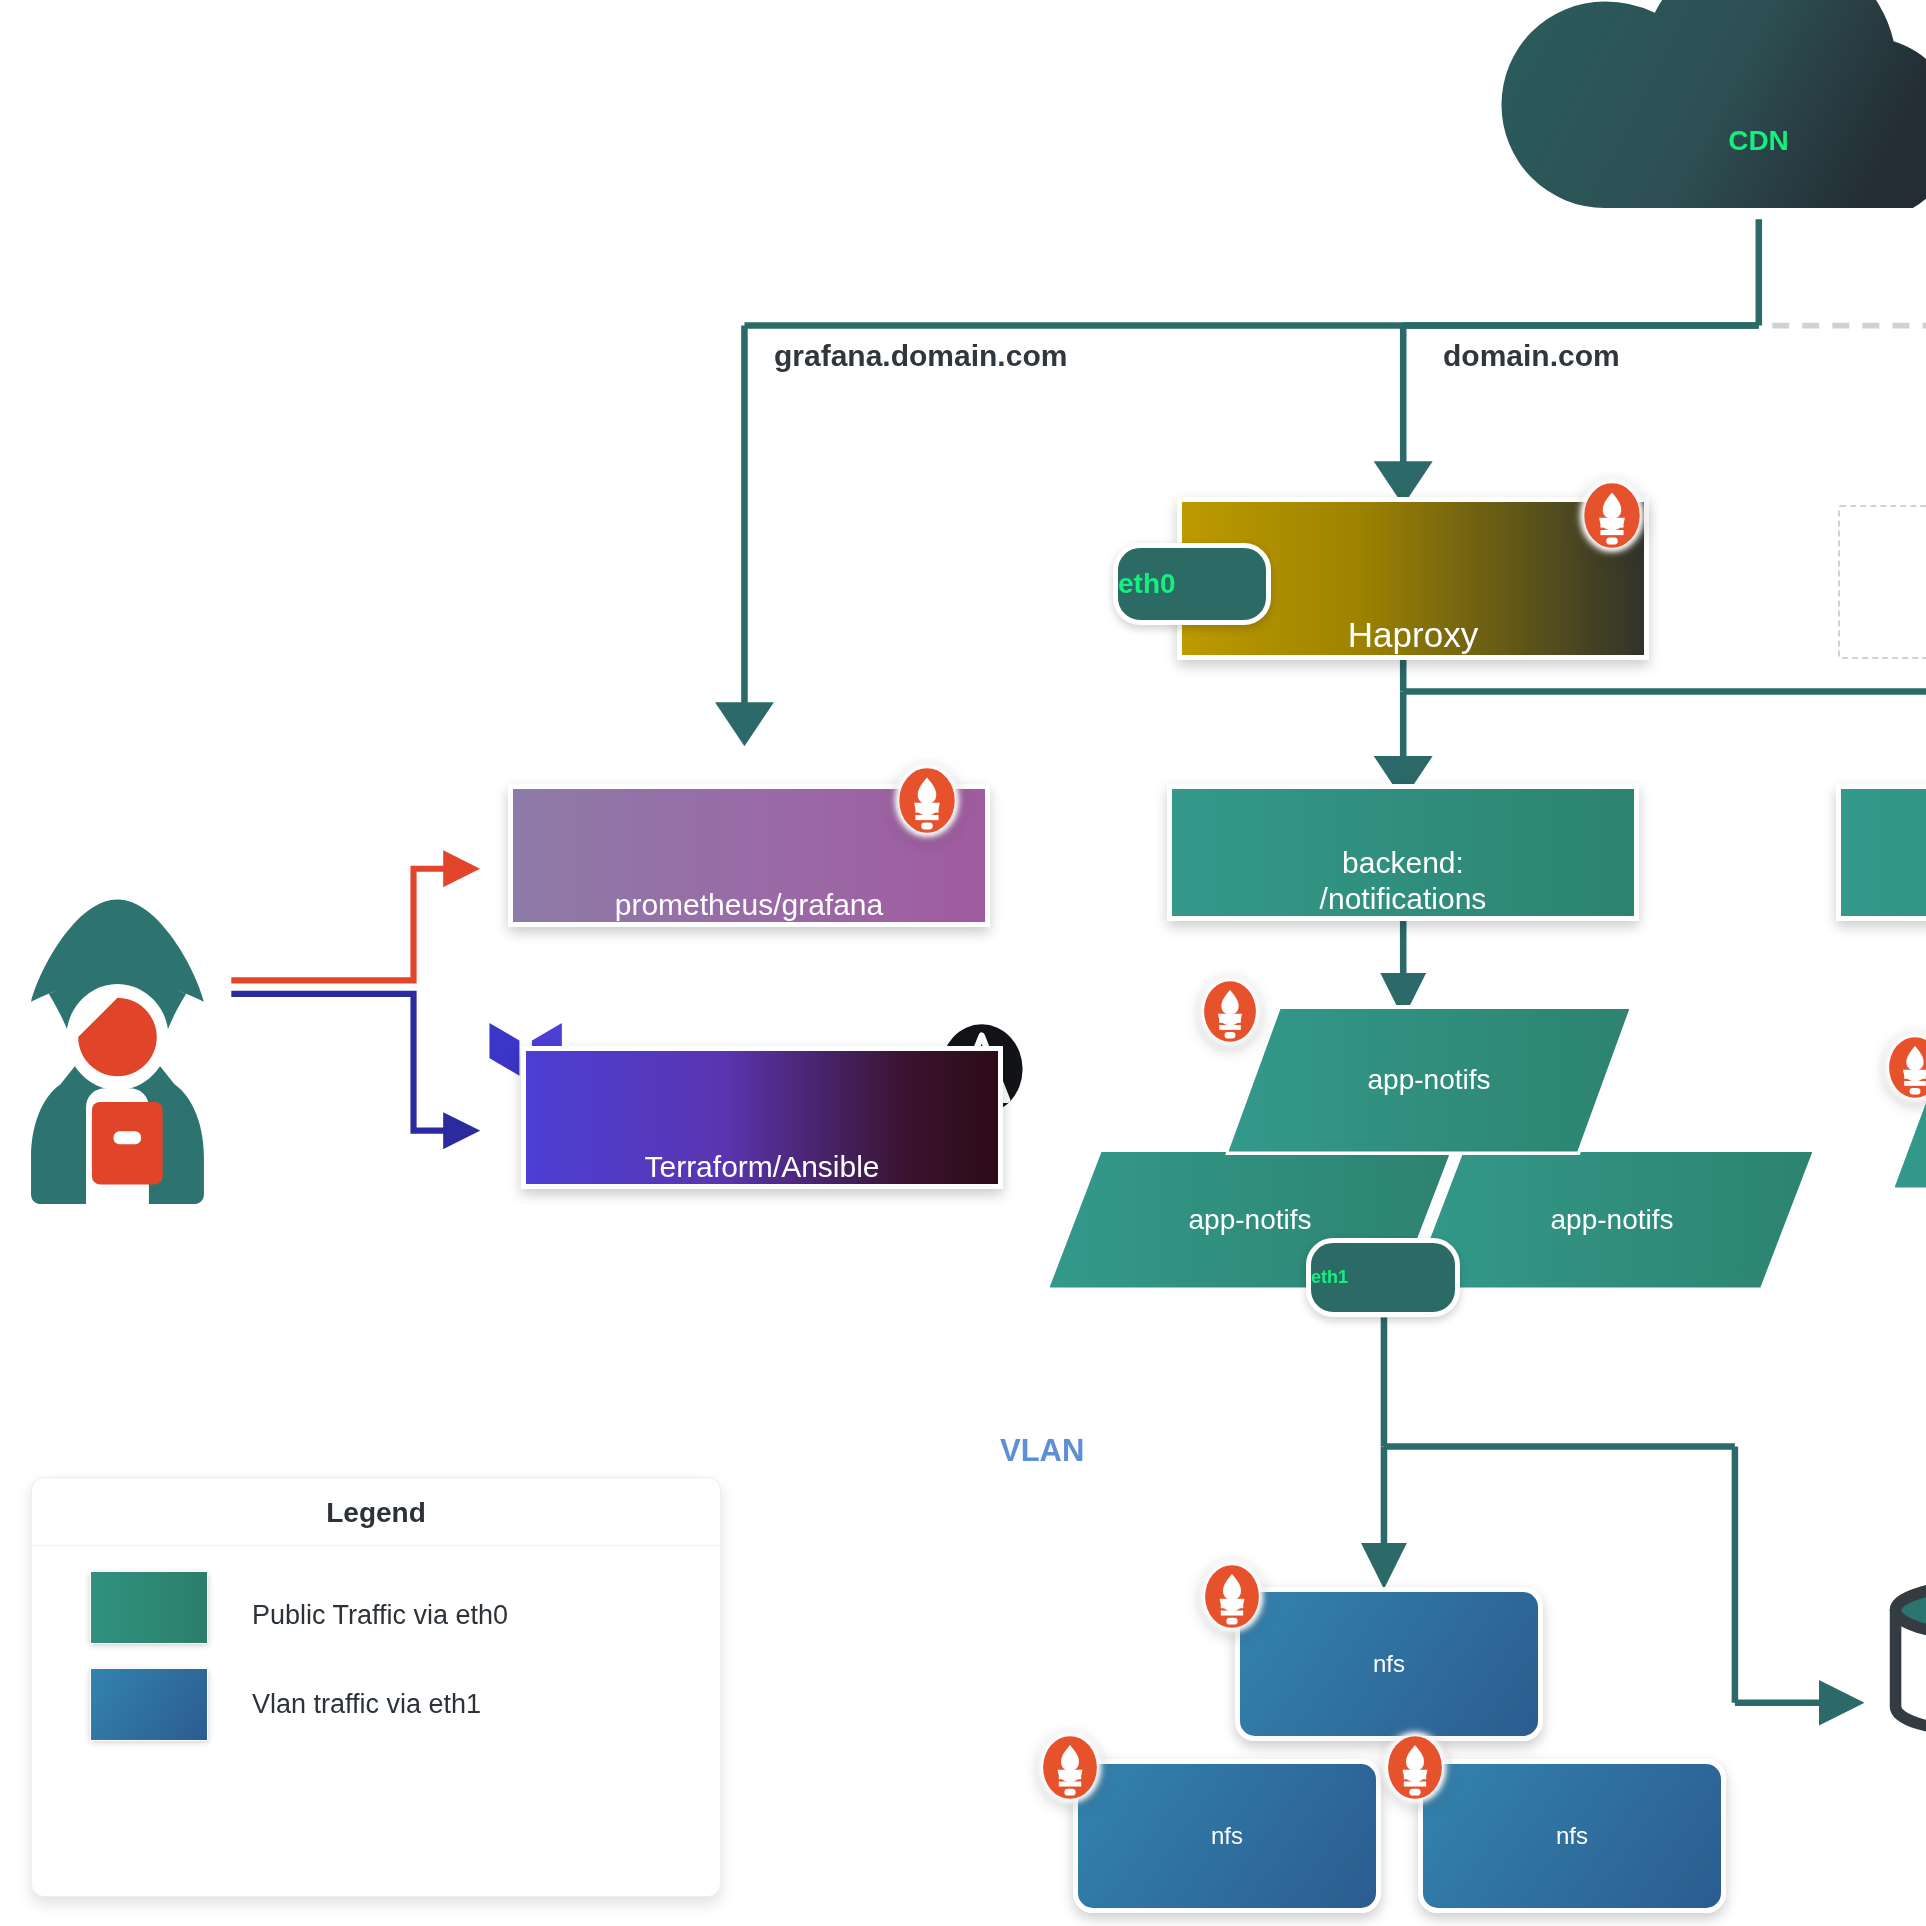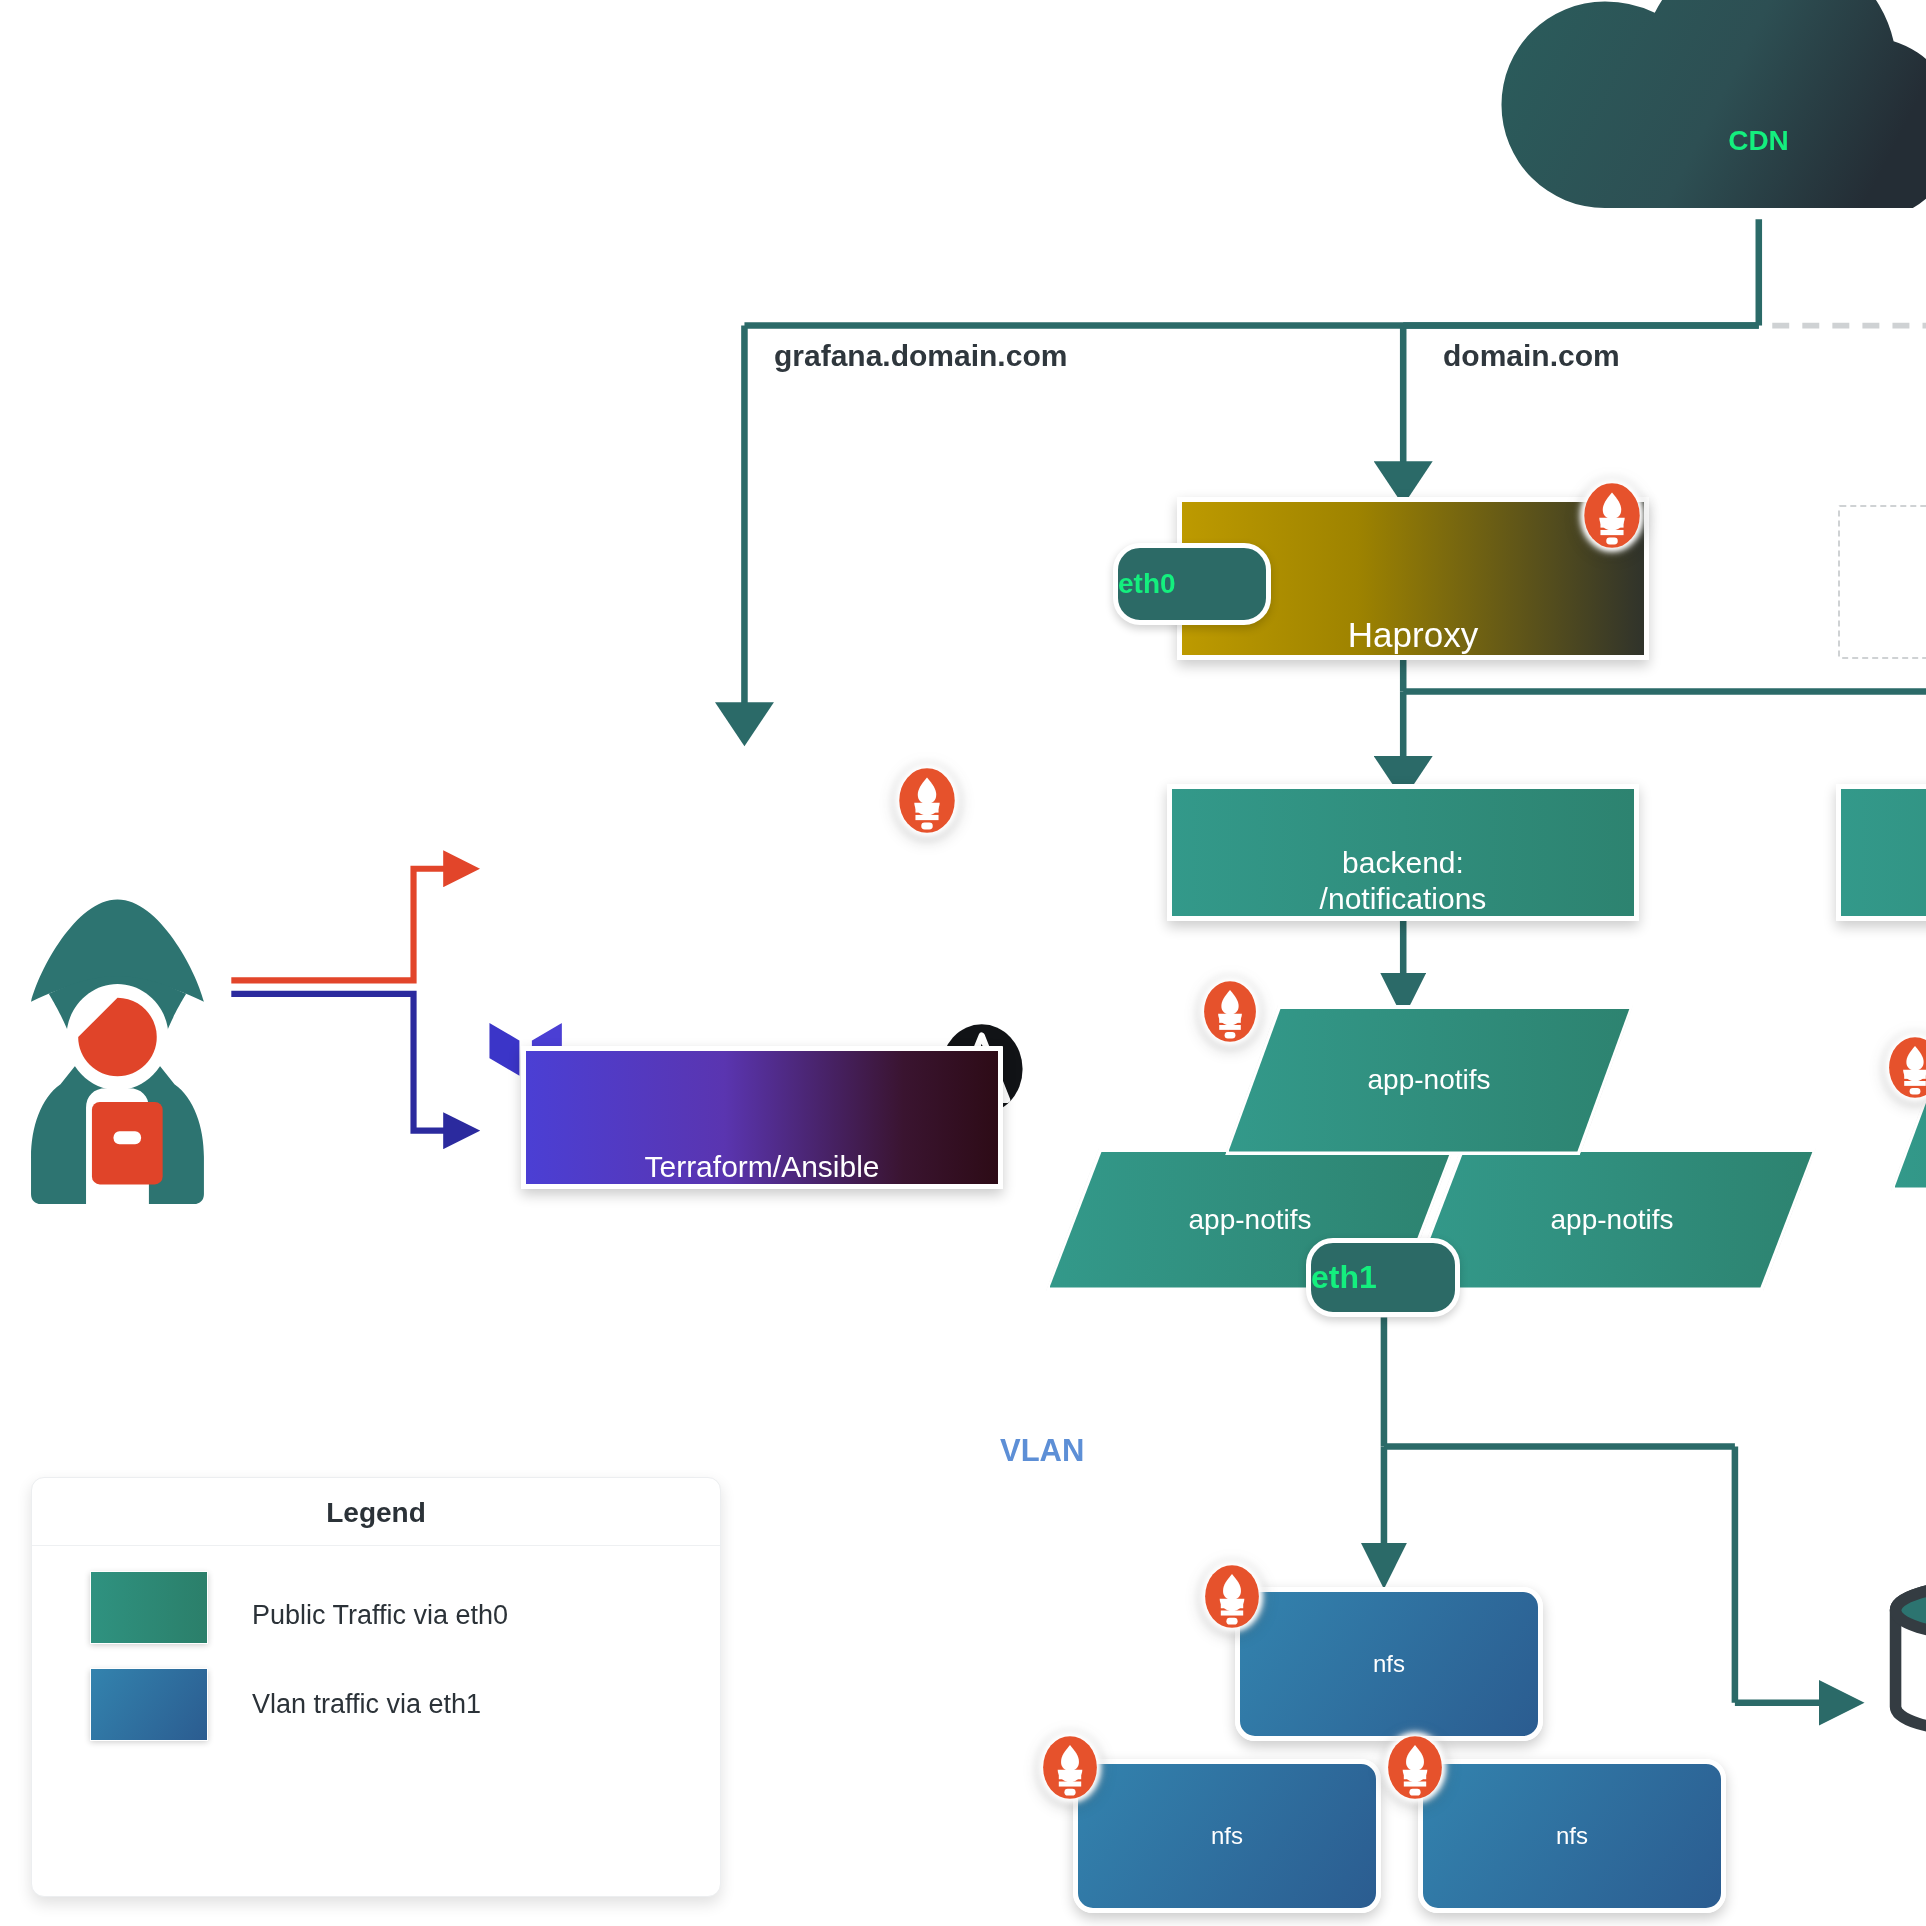--- a/index.html
+++ b/index.html
@@ -178,20 +178,24 @@
     <svg width="58" height="67" viewBox="0 0 100 116">
         <ellipse cx="50" cy="58" rx="48" ry="56" fill="#e6522c"></ellipse>
       <path d="M50,18 c10,12 16,20 16,30 c0,10 -7,16 -16,16 c-9,0 -16,-6 -16,-16 c0,-10 6,-18 16,-30z" fill="#fff"></path>
       <path d="M28,62 h44 a22,22 0 0 1 -44,0z" fill="#fff"></path>
       <rect x="30" y="70" width="40" height="9" fill="#fff"></rect>
         <rect x="30" y="83" width="40" height="9" fill="#fff"></rect>
       <rect x="40" y="96" width="20" height="12" rx="6" fill="#fff"></rect>
       </svg>
   </span>
 
+  <div class="node rect" style="left:508px;top:784px;width:482px;height:143px;
+              background:linear-gradient(90deg,#8d7ba8 0%,#9a6aa6 55%,#a05ba0 100%);">
+    <span class="lbl" style="font-size:30px;">prometheus/grafana</span>
+  </div>
   <span class="prom" style="left:898px;top:767px;">
     <svg width="58" height="67" viewBox="0 0 100 116">
         <ellipse cx="50" cy="58" rx="48" ry="56" fill="#e6522c"></ellipse>
       <path d="M50,18 c10,12 16,20 16,30 c0,10 -7,16 -16,16 c-9,0 -16,-6 -16,-16 c0,-10 6,-18 16,-30z" fill="#fff"></path>
       <path d="M28,62 h44 a22,22 0 0 1 -44,0z" fill="#fff"></path>
       <rect x="30" y="70" width="40" height="9" fill="#fff"></rect>
         <rect x="30" y="83" width="40" height="9" fill="#fff"></rect>
       <rect x="40" y="96" width="20" height="12" rx="6" fill="#fff"></rect>
       </svg>
   </span>
@@ -227,21 +231,21 @@
   <span class="prom" style="left:1203px;top:980px;z-index:30;">
     <svg width="54" height="63" viewBox="0 0 100 116">
         <ellipse cx="50" cy="58" rx="48" ry="56" fill="#e6522c"></ellipse>
       <path d="M50,18 c10,12 16,20 16,30 c0,10 -7,16 -16,16 c-9,0 -16,-6 -16,-16 c0,-10 6,-18 16,-30z" fill="#fff"></path>
       <path d="M28,62 h44 a22,22 0 0 1 -44,0z" fill="#fff"></path>
       <rect x="30" y="70" width="40" height="9" fill="#fff"></rect>
         <rect x="30" y="83" width="40" height="9" fill="#fff"></rect>
       <rect x="40" y="96" width="20" height="12" rx="6" fill="#fff"></rect>
       </svg>
   </span>
-  <div class="pill" style="left:1306px;top:1238px;width:154px;height:79px;font-size:32px;">
+  <div class="pill" style="left:1306px;top:1238px;width:154px;height:79px;font-size:18px;">
     <span>eth1</span>
   </div>
 
   <div class="para" style="left:1891px;top:1052px;width:385px;height:139px;">
     <span class="inner"></span>
     <span class="fill green-grad"></span>
 
   </div>
   <span class="prom" style="left:1888px;top:1036px;z-index:70;">
     <svg width="54" height="63" viewBox="0 0 100 116">

